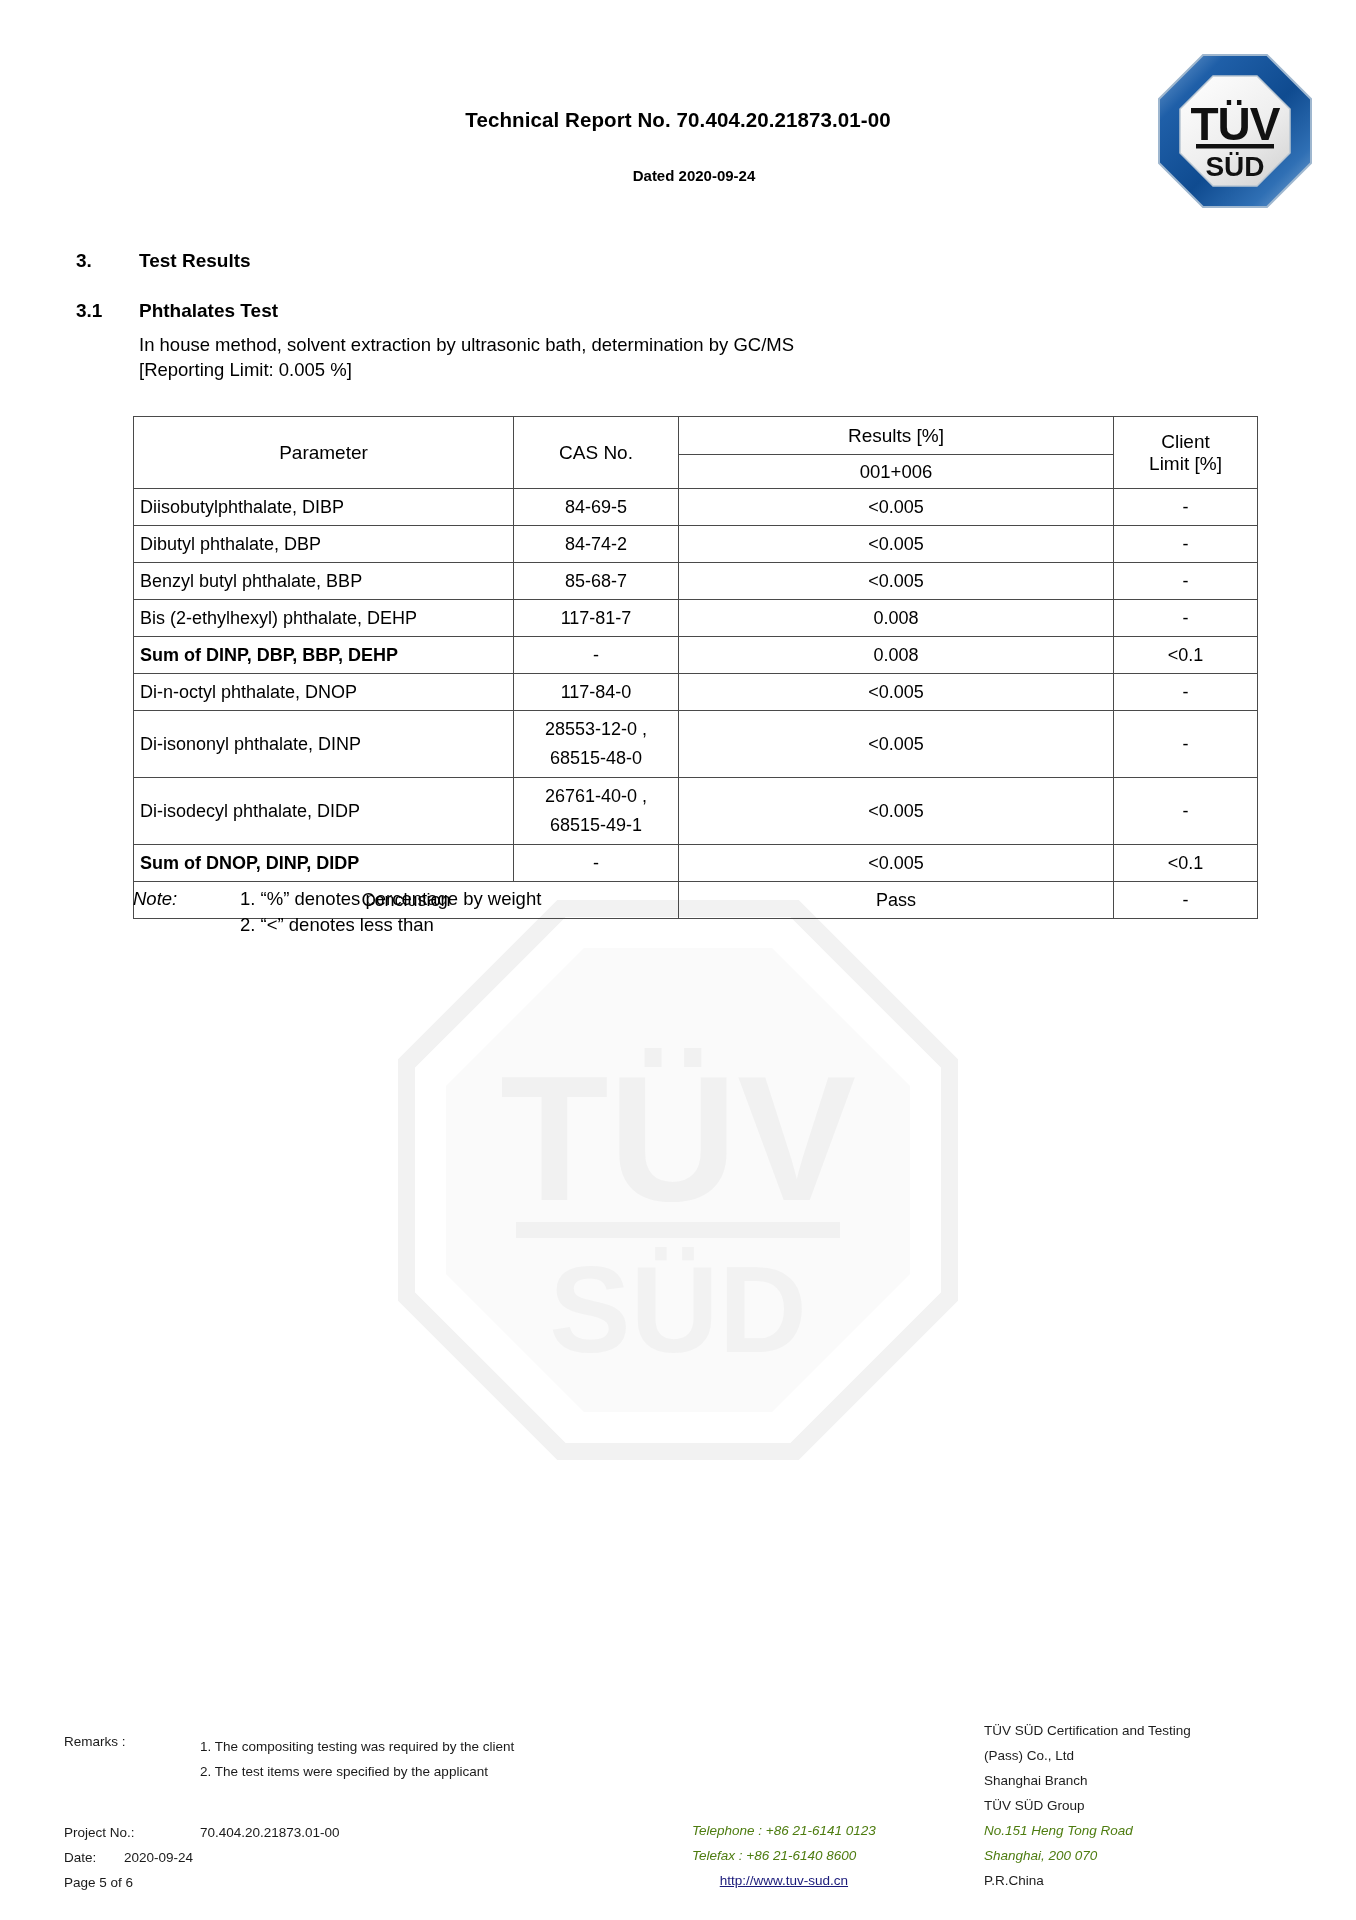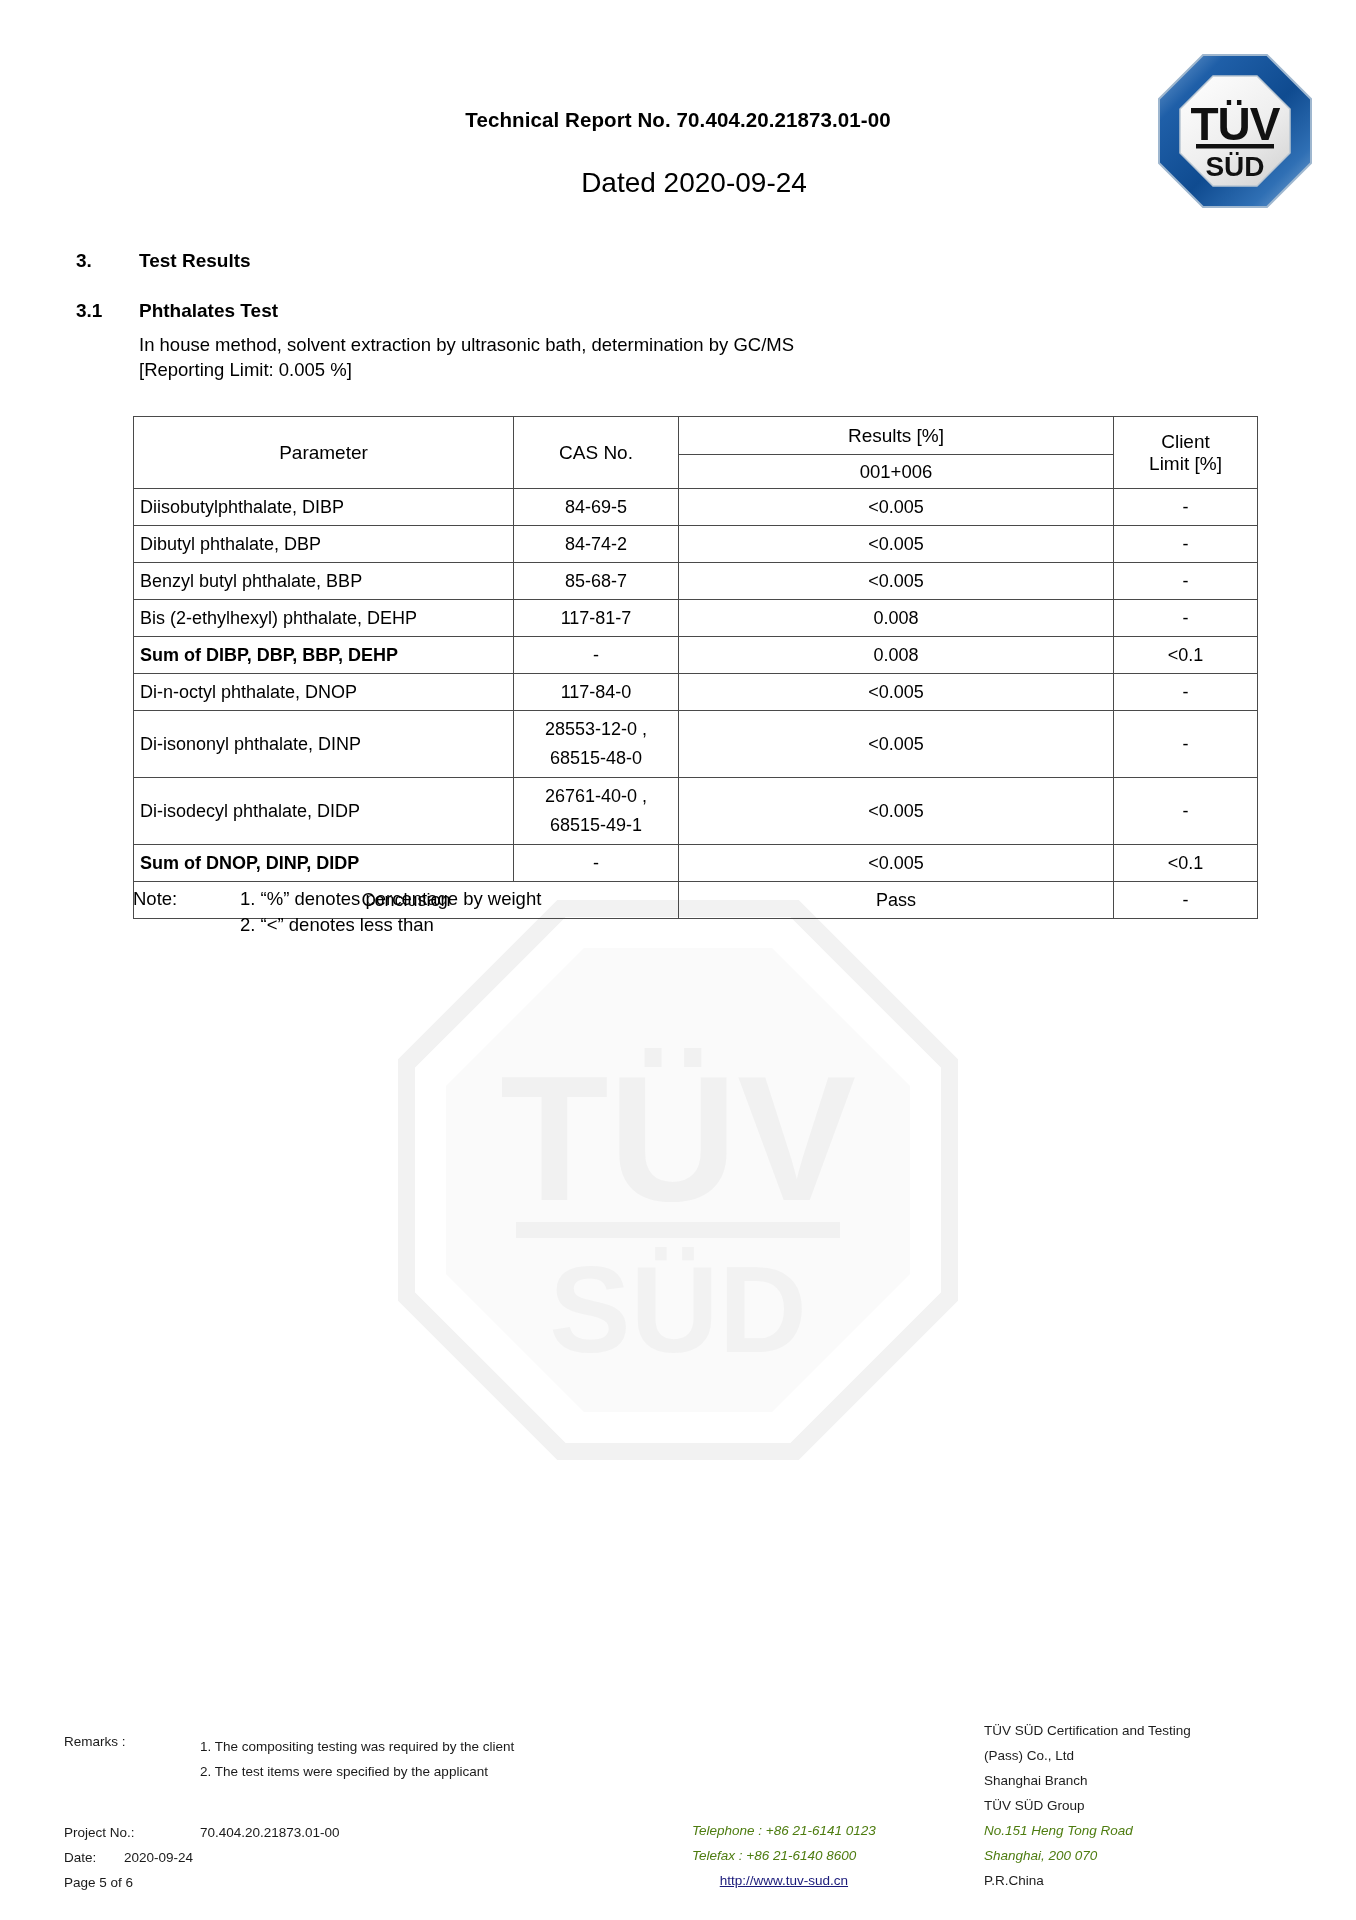--- a/index.html
+++ b/index.html
@@ -52,22 +52,22 @@
     width: 1356px;
     text-align: center;
   }
   .doc-header .line1 {
     font-size: 20.5px;
     font-weight: bold;
     letter-spacing: 0.1px;
     margin-bottom: 35px;
   }
   .doc-header .line2 {
-    font-size: 28px;
-    font-weight: normal;
+    font-size: 15px;
+    font-weight: bold;
     padding-left: 32px;
   }
 
   
   .sec {
     position: absolute;
     left: 76px;
     width: 1200px;
     display: flex;
     align-items: flex-start;
@@ -142,21 +142,21 @@
 
   
   .note {
     position: absolute;
     left: 133px;
     top: 886px;
     display: flex;
     font-size: 18.5px;
     line-height: 26px;
   }
-  .note-label { width: 107px; flex: none; }
+  .note-label { width: 107px; flex: none; font-style: italic; }
   .note-items div { white-space: nowrap; }
 
   
   .footer {
     position: absolute;
     left: 0;
     top: 1718px;
     width: 1356px;
     height: 200px;
     font-size: 13.5px;
@@ -302,21 +302,21 @@
             <td class="res">&lt;0.005</td>
             <td class="lim">-</td>
           </tr>
           <tr>
             <td class="p-name">Bis (2-ethylhexyl) phthalate, DEHP</td>
             <td class="cas">117-81-7</td>
             <td class="res">0.008</td>
             <td class="lim">-</td>
           </tr>
           <tr>
-            <td class="p-name bold">Sum of DIBP, DBP, BBP, DEHP</td>
+            <td class="p-name bold">Sum of DINP, DBP, BBP, DEHP</td>
             <td class="cas">-</td>
             <td class="res">0.008</td>
             <td class="lim">&lt;0.1</td>
           </tr>
           <tr>
             <td class="p-name">Di-n-octyl phthalate, DNOP</td>
             <td class="cas">117-84-0</td>
             <td class="res">&lt;0.005</td>
             <td class="lim">-</td>
           </tr>

